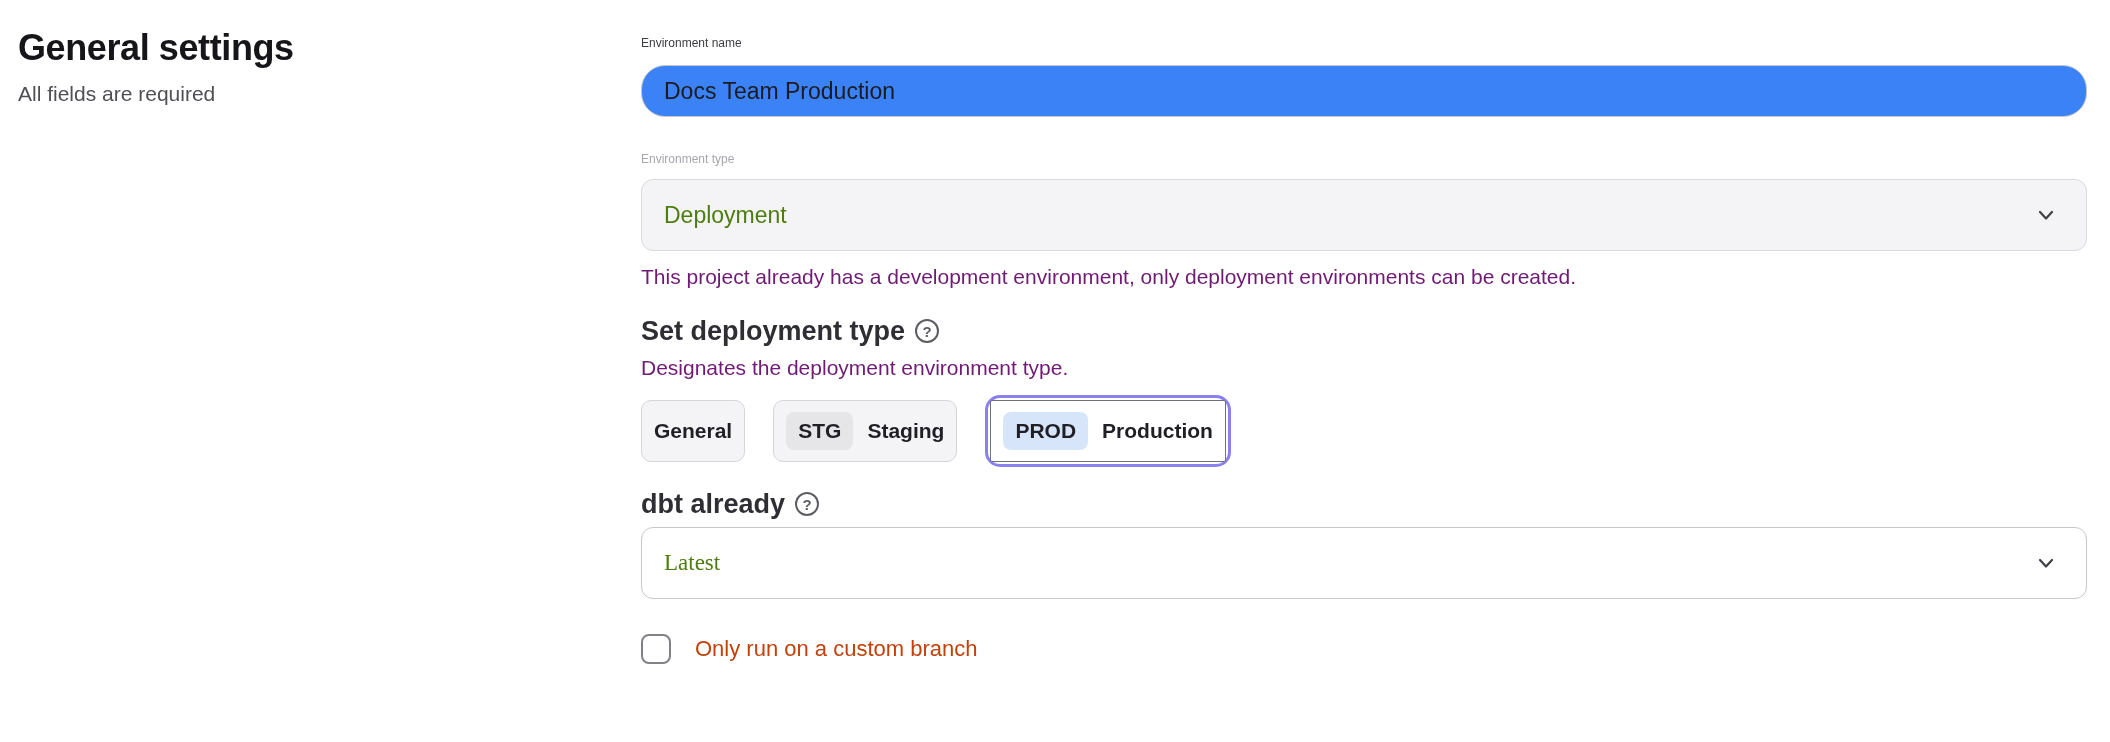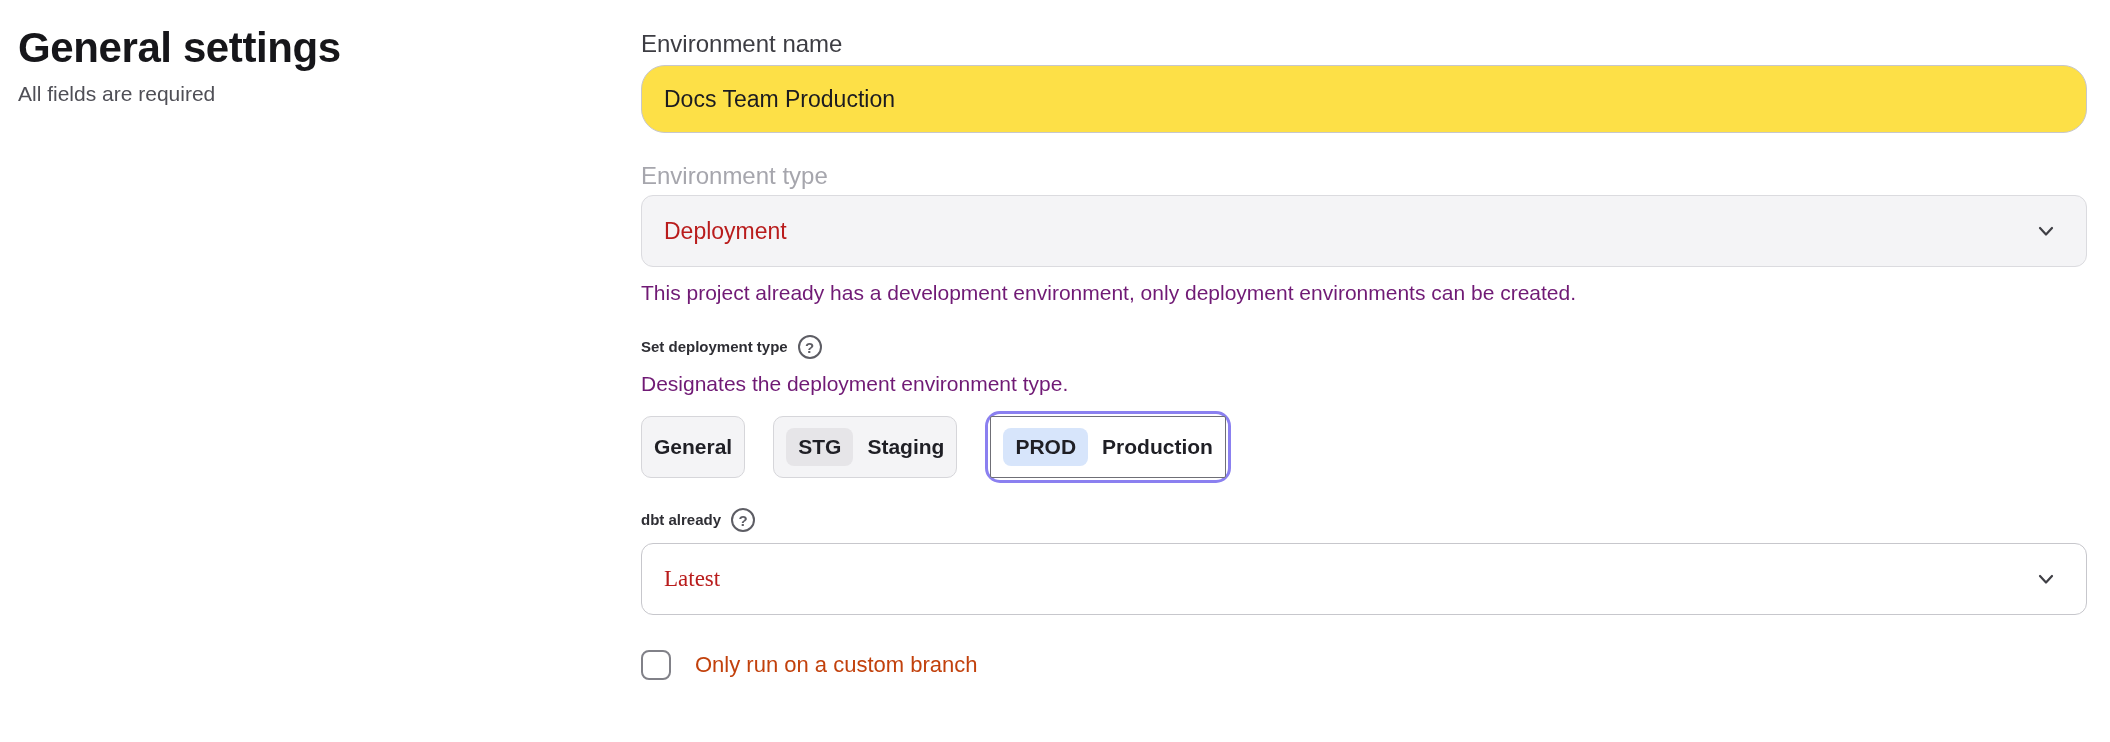--- a/index.html
+++ b/index.html
@@ -8,68 +8,68 @@
     background: #ffffff;
     font-family: "Liberation Sans", sans-serif;
     overflow: hidden;
     color: #1b1b20;
   }
   .page { position: relative; width: 2110px; height: 742px; }
 
   
   .left-col { position: absolute; left: 18px; top: 26px; width: 560px; }
   .page-title {
-    font-size: 42px; font-weight: 700; letter-spacing: -0.4px;
+    font-size: 36px; font-weight: 700; letter-spacing: -0.4px;
     color: #16161a; line-height: 44px;
   }
   .page-subtitle {
     margin-top: 10px; font-size: 21px; color: #4f4f56; line-height: 28px;
   }
 
   
   .form-col { position: absolute; left: 641px; top: 30px; width: 1446px; }
 
   .field-label {
-    font-size: 24px; font-weight: 500; color: #3d3d43;
+    font-size: 12px; font-weight: 500; color: #3d3d43;
     line-height: 27px; height: 27px;
   }
   .field-label.muted { color: #a6a6ad; }
 
   .section-label-row {
     display: flex; align-items: center; height: 30px;
   }
   .section-label {
-    font-size: 15px; font-weight: 700; color: #2e2e34; line-height: 30px;
+    font-size: 27px; font-weight: 700; color: #2e2e34; line-height: 30px;
   }
   .help-icon {
     width: 24px; height: 24px; margin-left: 10px;
     border: 2px solid #5d5d64; border-radius: 50%;
     display: inline-flex; align-items: center; justify-content: center;
     font-size: 15px; font-weight: 700; color: #5d5d64;
     cursor: pointer; flex: 0 0 auto;
   }
 
   .helper-text { font-size: 21px; color: #701a75; line-height: 27px; }
 
   .text-input {
-    width: 100%; height: 68px;
+    width: 100%; height: 52px;
     border: 1.5px solid #c7c7cc; border-radius: 24px;
-    background: #fde047;
+    background: #3b82f6;
     font-family: "Liberation Sans", sans-serif;
     font-size: 23px; color: #1b1b20;
     padding: 0 22px; outline: none; display: block;
   }
 
   .select-box {
     position: relative; width: 100%; height: 72px;
     border: 1.5px solid #c7c7cc; border-radius: 12px;
     background: #ffffff;
     display: flex; align-items: center;
     padding: 0 64px 0 22px;
-    font-size: 23px; color: #b91c1c;
+    font-size: 23px; color: #4d7c0f;
     cursor: pointer;
   }
   .select-box.disabled {
     background: #f4f4f6; border-color: #dbdbdf; cursor: default;
   }
   .select-chevron {
     position: absolute; right: 26px; top: 50%; transform: translateY(-50%);
     width: 28px; height: 28px; display: block;
   }
 

